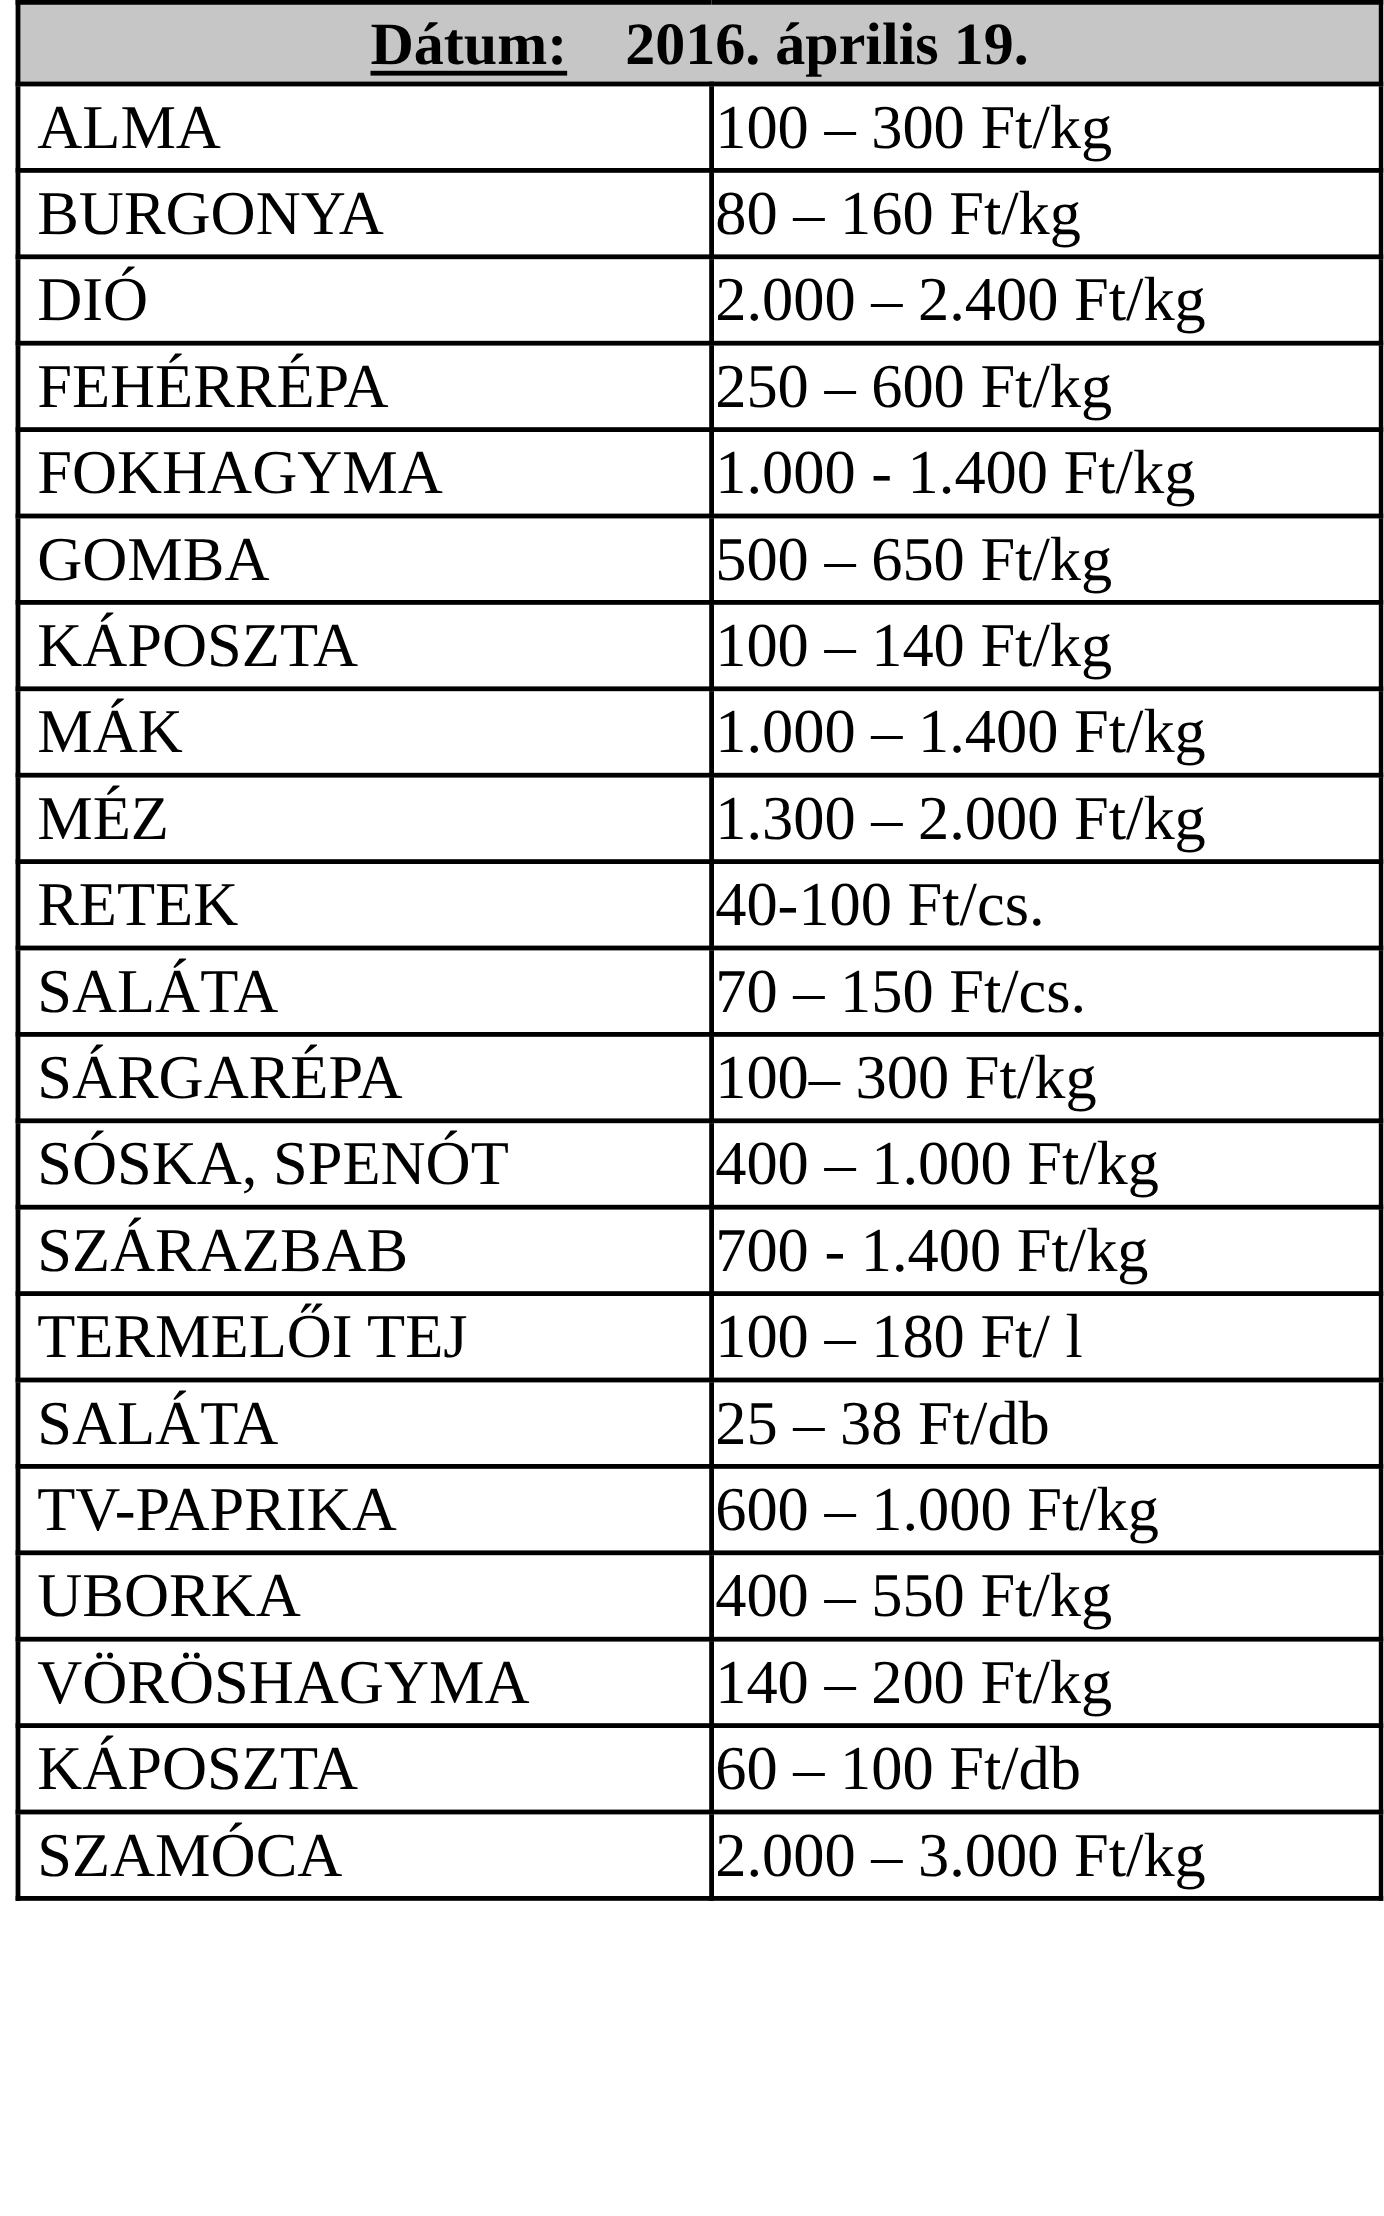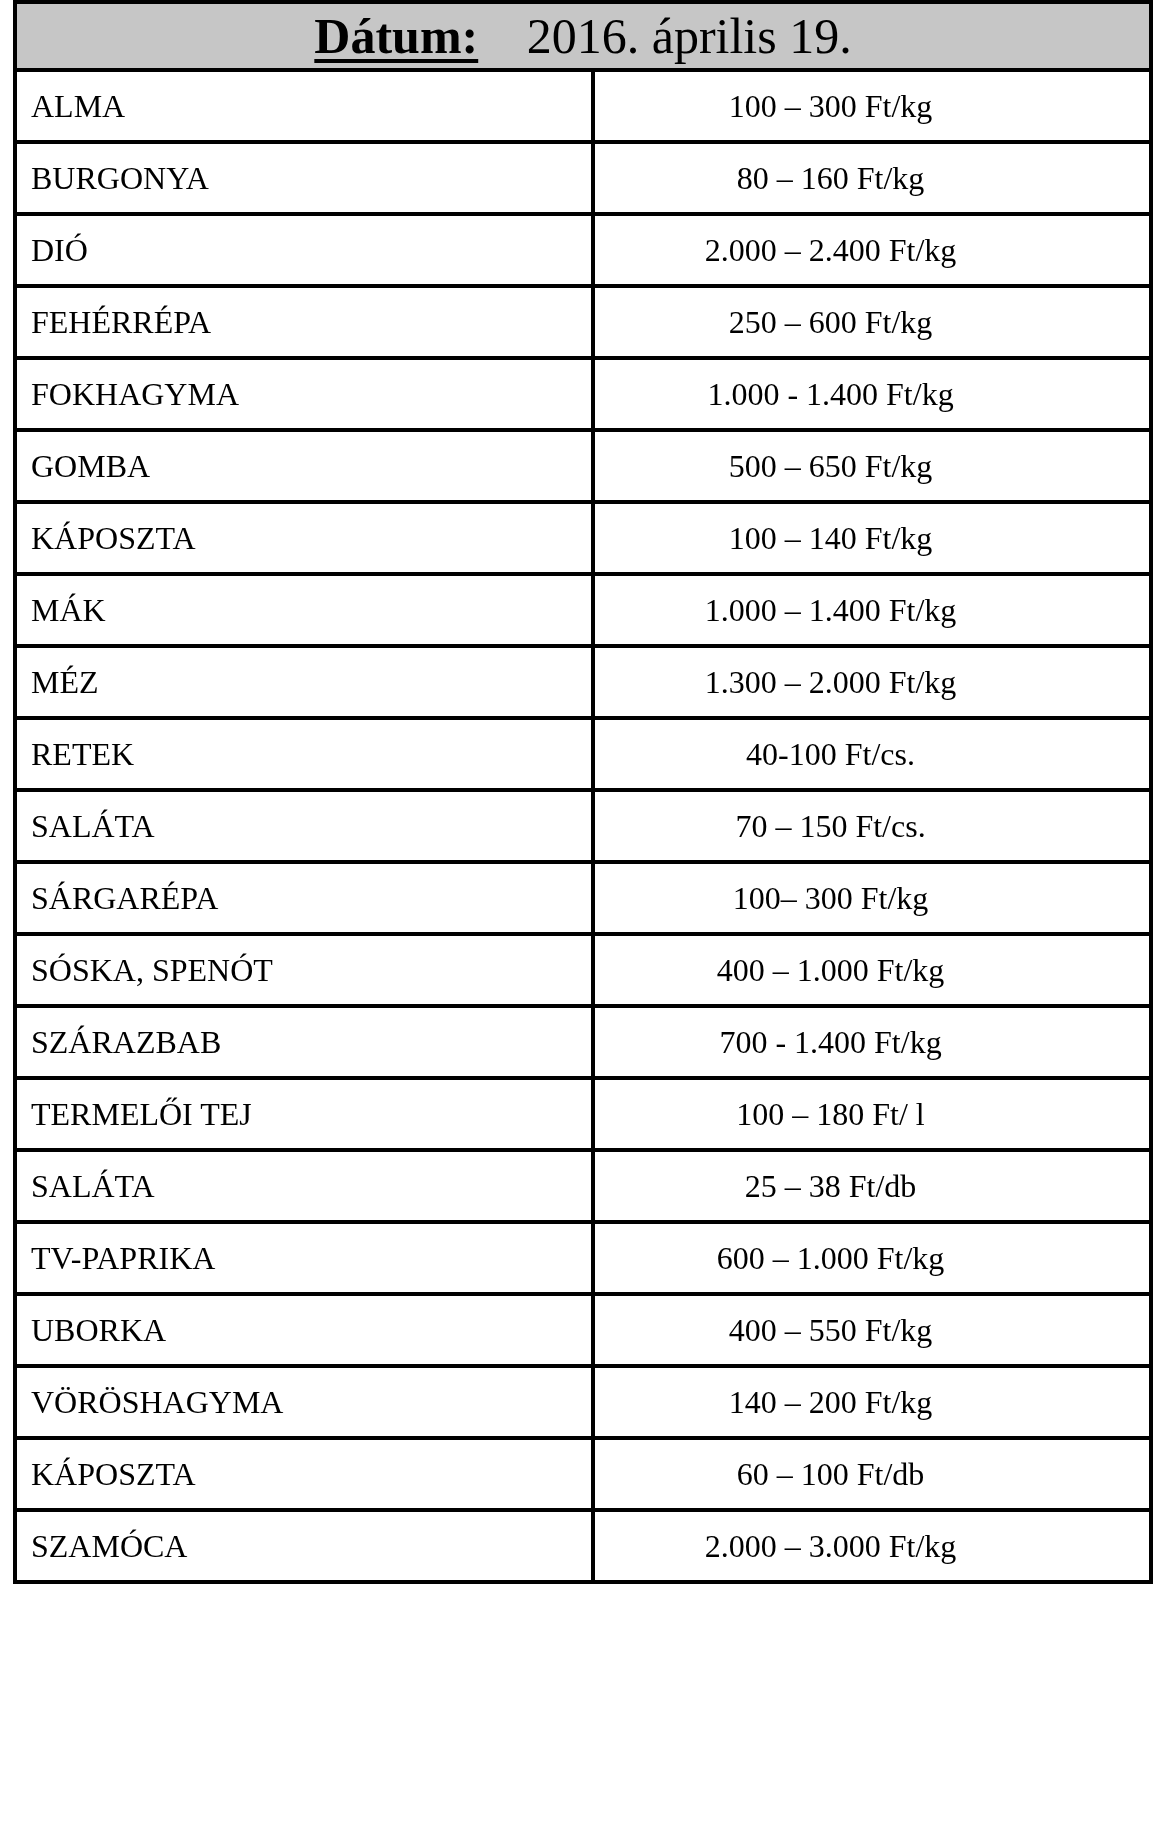--- a/index.html
+++ b/index.html
@@ -38,41 +38,41 @@
     background: #c6c6c6;
     text-align: center;
     font-size: 50px;
   }
   .date-label {
     font-weight: bold;
     text-decoration: underline;
     text-decoration-thickness: 4px;
     text-underline-offset: 6px;
   }
-  .date-value { font-weight: normal; margin-left: 36px; }
+  .date-value { font-weight: bold; margin-left: 36px; }
 
   tr.head-row th {
     height: 64px;
     background: #c6c6c6;
     text-align: center;
     font-weight: bold;
     font-size: 56px;
   }
 
   tr.data-row td {
     height: 66px;
     background: #ffffff;
-    font-size: 32px;
+    font-size: 52px;
   }
   tr.data-row td.product-cell {
     text-align: left;
     padding-left: 14px;
   }
   tr.data-row td.price-cell {
-    text-align: center;
+    text-align: left;
     padding-right: 84px;
   }
 </style>
 </head>
 <body>
 
 <div class="page">
   <table class="price-table">
     <colgroup>
         <col class="c1">

